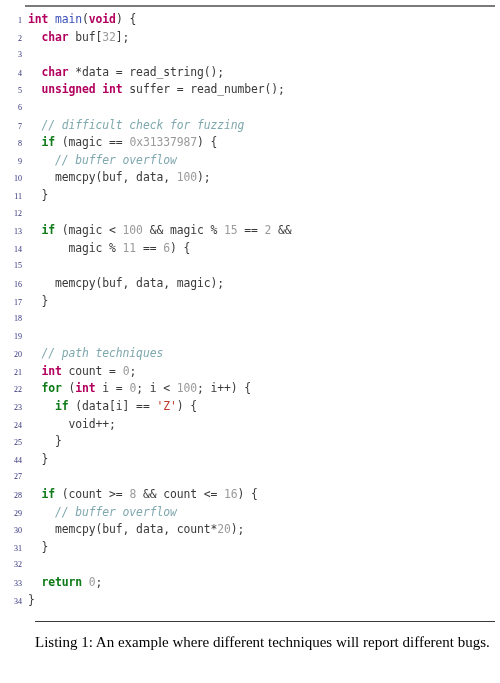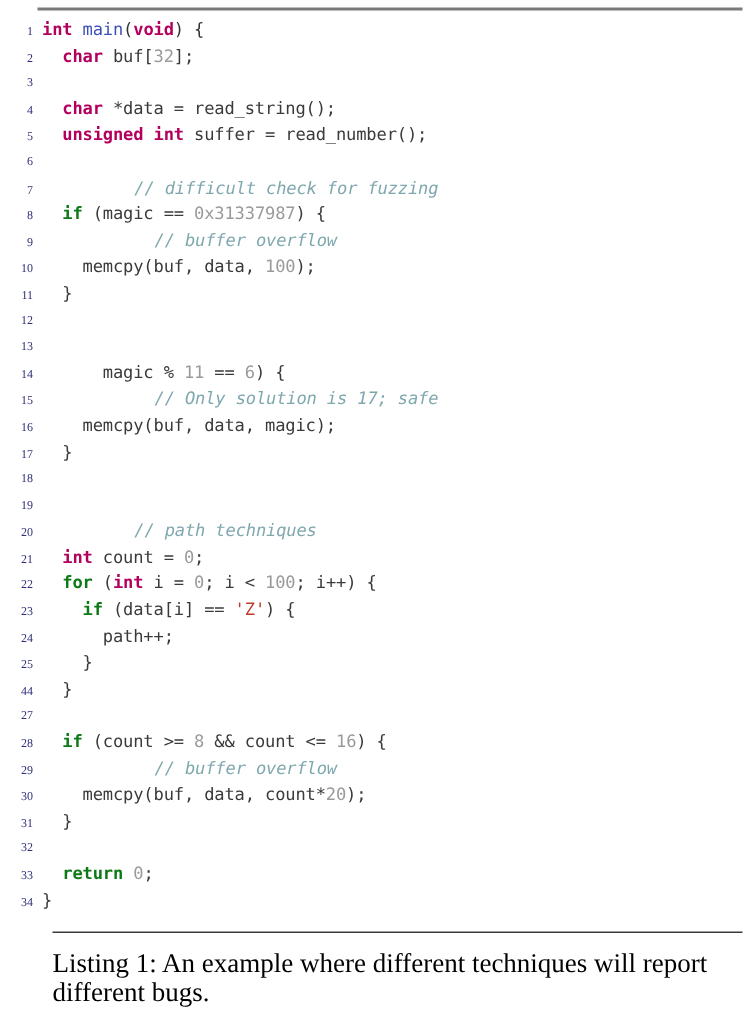--- a/index.html
+++ b/index.html
@@ -69,32 +69,32 @@
     color: #333333;
     letter-spacing: -0.1px;
   }
 
   
   .kw-type   { color: #b3005e; font-weight: bold; }   
   .kw-ctrl   { color: #0c7a16; font-weight: bold; }   
   .fn        { color: #3b4fb8; }                      
   .num       { color: #9a9a9a; }                      
   .chr       { color: #c0392b; }                      
-  .cmt       { color: #7fa8ae; font-style: italic; margin-left: 48px; }  
+  .cmt       { color: #7fa8ae; font-style: italic; }  
   .punc      { color: #333333; }
   .plain     { color: #3a3a3a; }
 
   
   #caption {
     position: absolute;
     left: 35px;
     top: 633px;
     width: 462px;
     font-family: "Liberation Serif", "DejaVu Serif", serif;
-    font-size: 18px;
+    font-size: 15px;
     line-height: 19px;
     color: #000000;
     text-align: left;
   }
   .caption-label { white-space: pre; }
 </style>
 </head>
 <body>
 
 <div id="listing-figure">
@@ -107,32 +107,32 @@
       <div class="code-line"><span class="lineno">3</span><span class="code-text"></span></div>
       <div class="code-line"><span class="lineno">4</span><span class="code-text"><span class="plain">  </span><span class="kw-type">char</span><span class="plain"> *data = read_string();</span></span></div>
       <div class="code-line"><span class="lineno">5</span><span class="code-text"><span class="plain">  </span><span class="kw-type">unsigned int</span><span class="plain"> suffer = read_number();</span></span></div>
       <div class="code-line"><span class="lineno">6</span><span class="code-text"></span></div>
       <div class="code-line"><span class="lineno">7</span><span class="code-text"><span class="plain">  </span><span class="cmt">// difficult check for fuzzing</span></span></div>
       <div class="code-line"><span class="lineno">8</span><span class="code-text"><span class="plain">  </span><span class="kw-ctrl">if</span><span class="plain"> (magic == </span><span class="num">0x31337987</span><span class="plain">) {</span></span></div>
       <div class="code-line"><span class="lineno">9</span><span class="code-text"><span class="plain">    </span><span class="cmt">// buffer overflow</span></span></div>
       <div class="code-line"><span class="lineno">10</span><span class="code-text"><span class="plain">    memcpy(buf, data, </span><span class="num">100</span><span class="plain">);</span></span></div>
       <div class="code-line"><span class="lineno">11</span><span class="code-text"><span class="plain">  }</span></span></div>
       <div class="code-line"><span class="lineno">12</span><span class="code-text"></span></div>
-      <div class="code-line"><span class="lineno">13</span></div>
+      <div class="code-line"><span class="lineno">13</span><span class="code-text"><span class="plain">  </span><span class="kw-ctrl">if</span><span class="plain"> (magic &lt; </span><span class="num">100</span><span class="plain"> &amp;&amp; magic % </span><span class="num">15</span><span class="plain"> == </span><span class="num">2</span><span class="plain"> &amp;&amp;</span></span></div>
       <div class="code-line"><span class="lineno">14</span><span class="code-text"><span class="plain">      magic % </span><span class="num">11</span><span class="plain"> == </span><span class="num">6</span><span class="plain">) {</span></span></div>
-      <div class="code-line"><span class="lineno">15</span><span class="code-text"><span class="plain">    </span><span class="cmt">// Only solution is 17; safe</span></span></div>
+      <div class="code-line"><span class="lineno">15</span></div>
       <div class="code-line"><span class="lineno">16</span><span class="code-text"><span class="plain">    memcpy(buf, data, magic);</span></span></div>
       <div class="code-line"><span class="lineno">17</span><span class="code-text"><span class="plain">  }</span></span></div>
       <div class="code-line"><span class="lineno">18</span><span class="code-text"></span></div>
       <div class="code-line"><span class="lineno">19</span></div>
       <div class="code-line"><span class="lineno">20</span><span class="code-text"><span class="plain">  </span><span class="cmt">// path techniques</span></span></div>
       <div class="code-line"><span class="lineno">21</span><span class="code-text"><span class="plain">  </span><span class="kw-type">int</span><span class="plain"> count = </span><span class="num">0</span><span class="plain">;</span></span></div>
       <div class="code-line"><span class="lineno">22</span><span class="code-text"><span class="plain">  </span><span class="kw-ctrl">for</span><span class="plain"> (</span><span class="kw-type">int</span><span class="plain"> i = </span><span class="num">0</span><span class="plain">; i &lt; </span><span class="num">100</span><span class="plain">; i++) {</span></span></div>
       <div class="code-line"><span class="lineno">23</span><span class="code-text"><span class="plain">    </span><span class="kw-ctrl">if</span><span class="plain"> (data[i] == </span><span class="chr">'Z'</span><span class="plain">) {</span></span></div>
-      <div class="code-line"><span class="lineno">24</span><span class="code-text"><span class="plain">      path++;</span></span></div>
+      <div class="code-line"><span class="lineno">24</span><span class="code-text"><span class="plain">      void++;</span></span></div>
       <div class="code-line"><span class="lineno">25</span><span class="code-text"><span class="plain">    }</span></span></div>
       <div class="code-line"><span class="lineno">44</span><span class="code-text"><span class="plain">  }</span></span></div>
       <div class="code-line"><span class="lineno">27</span><span class="code-text"></span></div>
       <div class="code-line"><span class="lineno">28</span><span class="code-text"><span class="plain">  </span><span class="kw-ctrl">if</span><span class="plain"> (count &gt;= </span><span class="num">8</span><span class="plain"> &amp;&amp; count &lt;= </span><span class="num">16</span><span class="plain">) {</span></span></div>
       <div class="code-line"><span class="lineno">29</span><span class="code-text"><span class="plain">    </span><span class="cmt">// buffer overflow</span></span></div>
       <div class="code-line"><span class="lineno">30</span><span class="code-text"><span class="plain">    memcpy(buf, data, count*</span><span class="num">20</span><span class="plain">);</span></span></div>
       <div class="code-line"><span class="lineno">31</span><span class="code-text"><span class="plain">  }</span></span></div>
       <div class="code-line"><span class="lineno">32</span><span class="code-text"></span></div>
       <div class="code-line"><span class="lineno">33</span><span class="code-text"><span class="plain">  </span><span class="kw-ctrl">return</span><span class="plain"> </span><span class="num">0</span><span class="plain">;</span></span></div>
       <div class="code-line"><span class="lineno">34</span><span class="code-text"><span class="plain">}</span></span></div>

